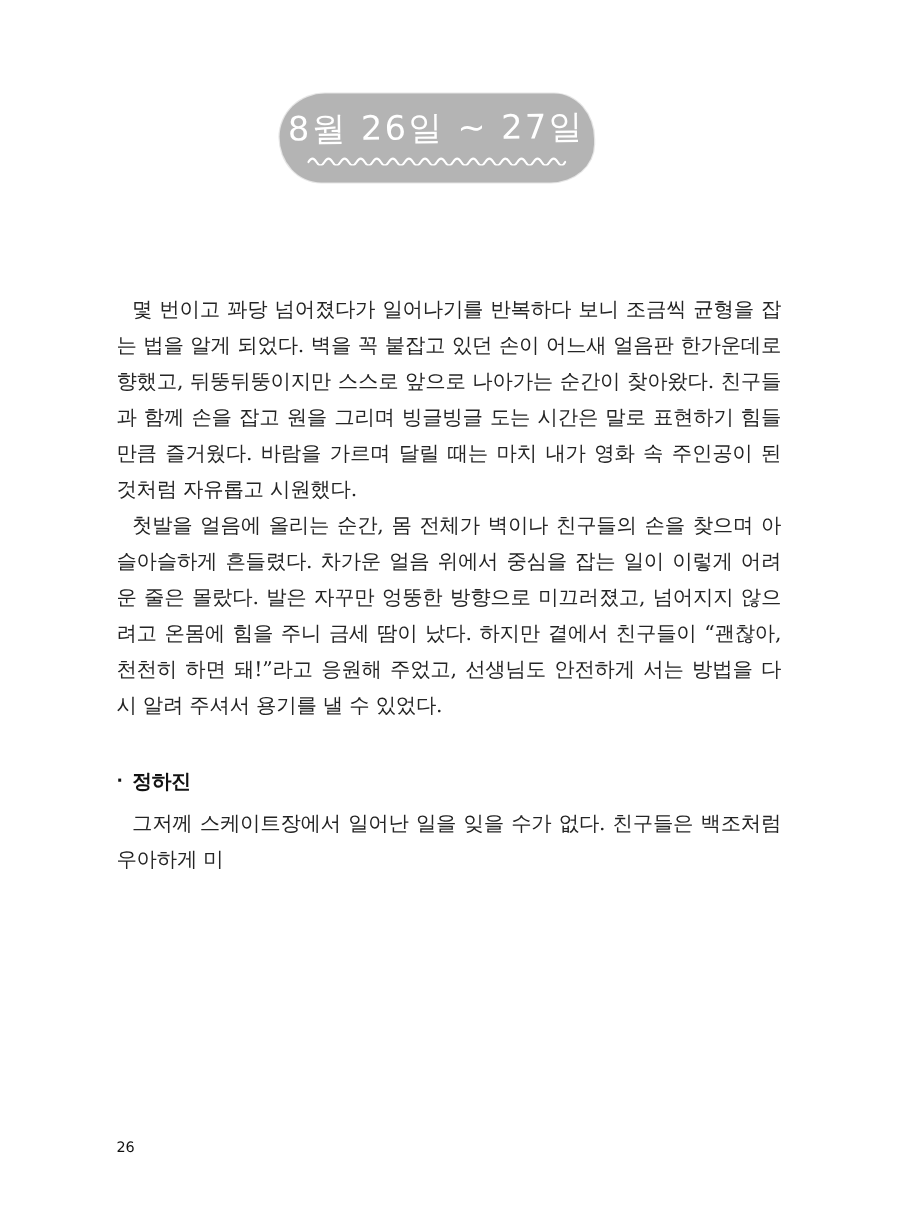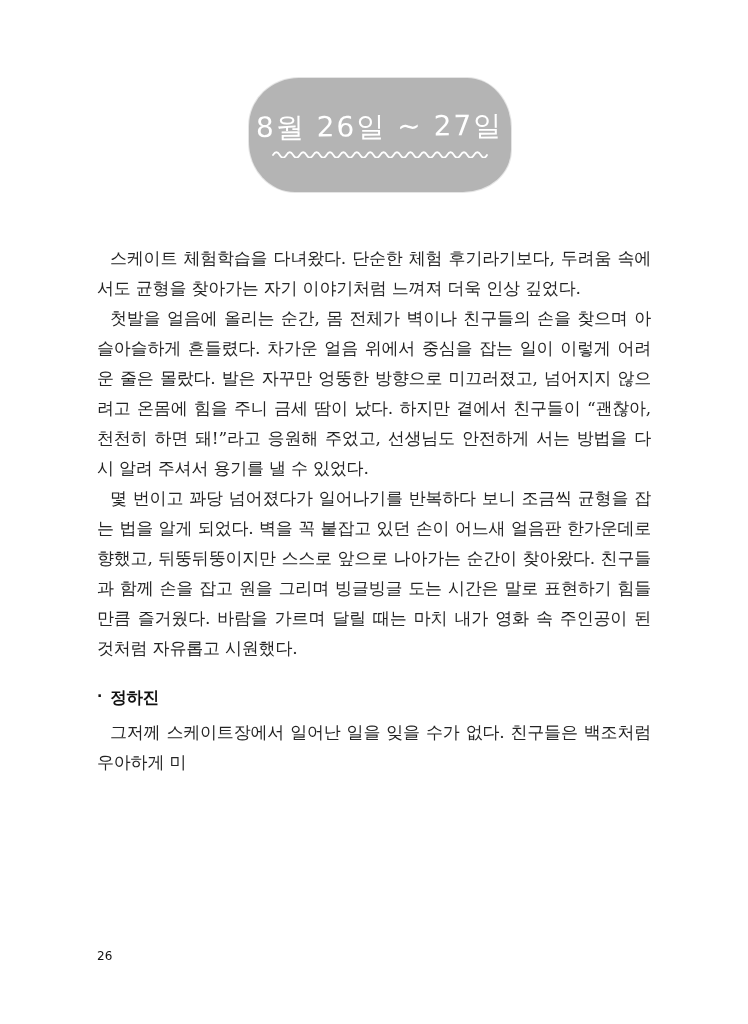--- a/index.html
+++ b/index.html
@@ -15,29 +15,28 @@
     font-family: "DejaVu Serif", serif;
     color: #242424;
   }
 
   
   .date-badge {
     position: absolute;
     left: 233px;
     top: 78px;
     width: 262px;
-    height: 114px;
+    height: 74px;
     background: #b4b4b4;
     border-radius: 50px 44px 48px 46px / 48px 50px 42px 50px;
     box-shadow: 0 0 0 1px rgba(180,180,180,0.35);
     display: flex;
     flex-direction: column;
     align-items: center;
     justify-content: center;
-    margin-left: 16px;
   }
   .date-badge-label {
     color: #ffffff;
     font-family: "DejaVu Sans", sans-serif;
     font-size: 28px;
     letter-spacing: 2px;
     line-height: 1;
     transform: rotate(-0.5deg);
     white-space: nowrap;
   }
@@ -71,21 +70,21 @@
     color: #111111;
     text-indent: 0;
   }
   .section-head .bullet {
     display: inline-block;
     font-size: 14px;
     margin-right: 8px;
     transform: translateY(-2px);
   }
   .section-head--second {
-    margin-top: 20px;
+    margin-top: 34px;
   }
 
   
   .page-number {
     position: absolute;
     left: 97px;
     top: 949px;
     font-family: "DejaVu Sans", sans-serif;
     font-size: 12px;
     color: #111111;
@@ -96,26 +95,25 @@
 
 <div class="date-badge">
   <span class="date-badge-label">8월 26일 ~ 27일</span>
   <svg class="date-badge-wave" width="216" height="10" viewBox="0 0 216 10" fill="none" xmlns="http://www.w3.org/2000/svg">
     <path d="M1 7 Q 4.4 1.5, 7.7 7 T 14.4 7 T 21.1 7 T 27.8 7 T 34.5 7 T 41.2 7 T 47.9 7 T 54.6 7 T 61.3 7 T 68 7 T 74.7 7 T 81.4 7 T 88.1 7 T 94.8 7 T 101.5 7 T 108.2 7 T 114.9 7 T 121.6 7 T 128.3 7 T 135 7 T 141.7 7 T 148.4 7 T 155.1 7 T 161.8 7 T 168.5 7 T 175.2 7 T 181.9 7 T 188.6 7 T 195.3 7 T 202 7 T 208.7 7 T 215 7" stroke="#ffffff" stroke-width="1.8" stroke-linecap="round"></path>
   </svg>
 </div>
 
 <div class="content">
 
-  <p>스케이트 체험학습을 다녀왔다. 단순한 체험 후기라기보다, 두려움 속에서도 균형을 찾아가는 자기 이야기처럼 느껴져 더욱 인상 깊었다.</p>
 
 
+  <p>몇 번이고 꽈당 넘어졌다가 일어나기를 반복하다 보니 조금씩 균형을 잡는 법을 알게 되었다. 벽을 꼭 붙잡고 있던 손이 어느새 얼음판 한가운데로 향했고, 뒤뚱뒤뚱이지만 스스로 앞으로 나아가는 순간이 찾아왔다. 친구들과 함께 손을 잡고 원을 그리며 빙글빙글 도는 시간은 말로 표현하기 힘들 만큼 즐거웠다. 바람을 가르며 달릴 때는 마치 내가 영화 속 주인공이 된 것처럼 자유롭고 시원했다.</p>
+
   <p>첫발을 얼음에 올리는 순간, 몸 전체가 벽이나 친구들의 손을 찾으며 아슬아슬하게 흔들렸다. 차가운 얼음 위에서 중심을 잡는 일이 이렇게 어려운 줄은 몰랐다. 발은 자꾸만 엉뚱한 방향으로 미끄러졌고, 넘어지지 않으려고 온몸에 힘을 주니 금세 땀이 났다. 하지만 곁에서 친구들이 “괜찮아, 천천히 하면 돼!”라고 응원해 주었고, 선생님도 안전하게 서는 방법을 다시 알려 주셔서 용기를 낼 수 있었다.</p>
-
-  <p>몇 번이고 꽈당 넘어졌다가 일어나기를 반복하다 보니 조금씩 균형을 잡는 법을 알게 되었다. 벽을 꼭 붙잡고 있던 손이 어느새 얼음판 한가운데로 향했고, 뒤뚱뒤뚱이지만 스스로 앞으로 나아가는 순간이 찾아왔다. 친구들과 함께 손을 잡고 원을 그리며 빙글빙글 도는 시간은 말로 표현하기 힘들 만큼 즐거웠다. 바람을 가르며 달릴 때는 마치 내가 영화 속 주인공이 된 것처럼 자유롭고 시원했다.</p>
 
 
   <div class="section-head section-head--second">
     <span class="bullet">·</span><span>정하진</span>
   </div>
 
   <p>그저께 스케이트장에서 일어난 일을 잊을 수가 없다. 친구들은 백조처럼 우아하게 미</p>
 
 </div>
 

